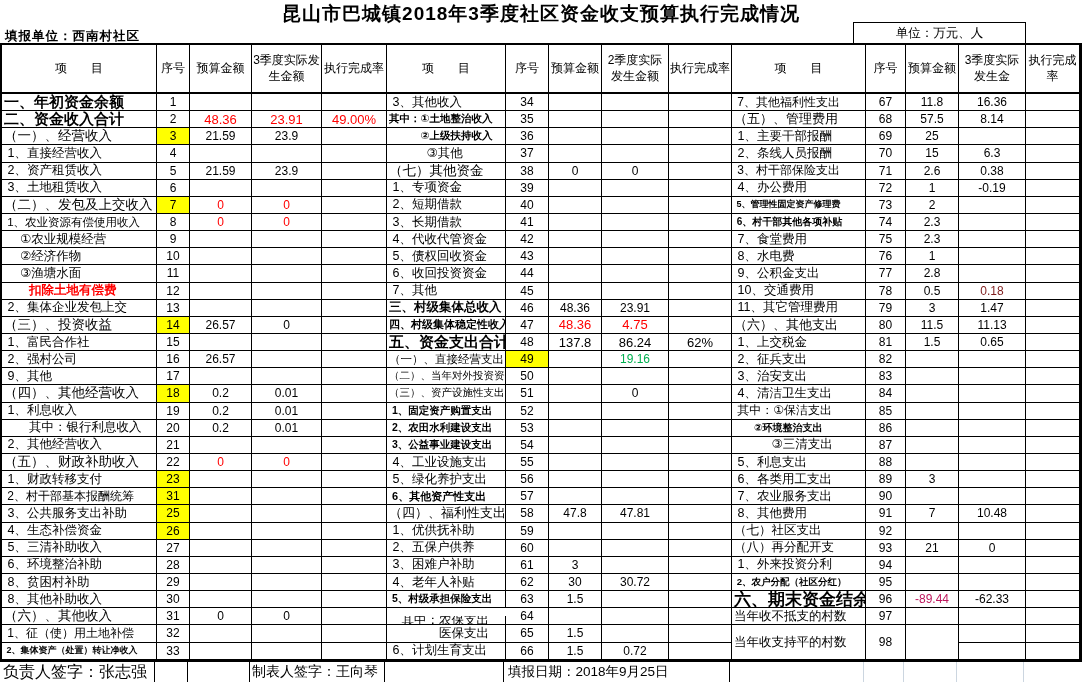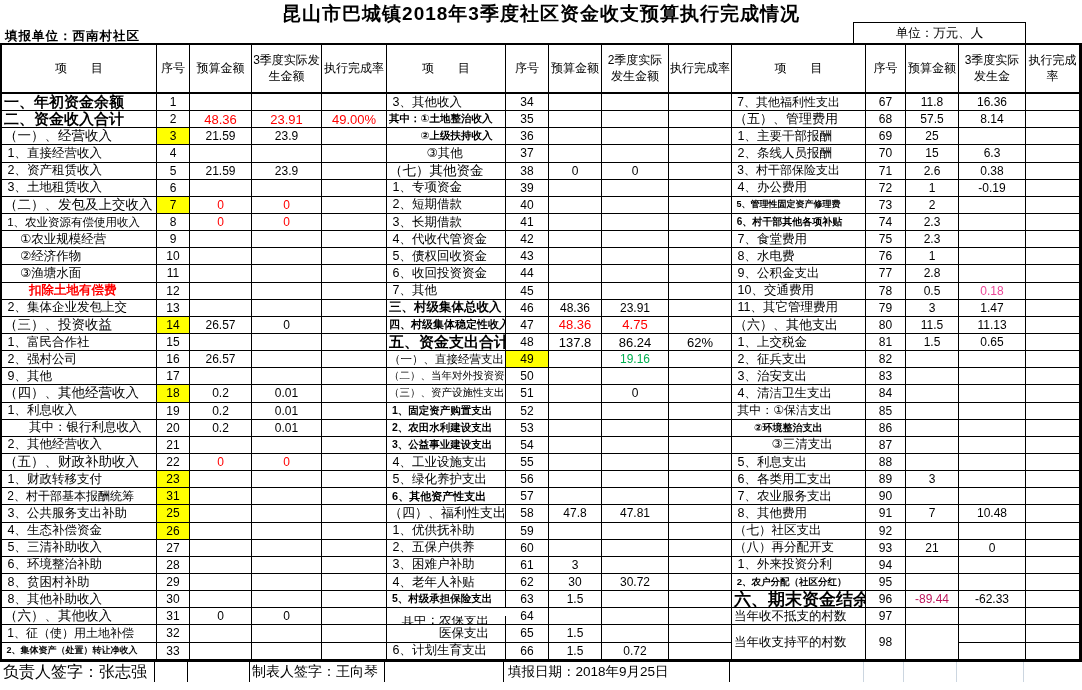--- a/index.html
+++ b/index.html
@@ -445,21 +445,21 @@
         <div class="cell num"></div>
         <div class="cell num"></div>
         <div class="cell lbl" style="font-size: 12.5px;"> 9、公积金支出</div>
         <div class="cell num">77</div>
         <div class="cell num" style="color: rgb(0, 0, 0);">2.8</div>
         <div class="cell num"></div>
         <div class="cell num"></div>
         <div class="cell lbl" style="font-size: 12.5px;"> 10、交通费用</div>
         <div class="cell num">78</div>
         <div class="cell num" style="color: rgb(0, 0, 0);">0.5</div>
-        <div class="cell num" style="color: #ec4899;">0.18</div>
+        <div class="cell num" style="color: #7f1d1d;">0.18</div>
         <div class="cell num"></div>
         <div class="cell lbl" style="font-size: 12.5px;"> 11、其它管理费用</div>
         <div class="cell num">79</div>
         <div class="cell num" style="color: rgb(0, 0, 0);">3</div>
         <div class="cell num" style="color: rgb(0, 0, 0);">1.47</div>
         <div class="cell num"></div>
         <div class="cell lbl" style="font-size: 13px;">（六）、其他支出</div>
         <div class="cell num">80</div>
         <div class="cell num" style="color: rgb(0, 0, 0);">11.5</div>
         <div class="cell num" style="color: rgb(0, 0, 0);">11.13</div>

